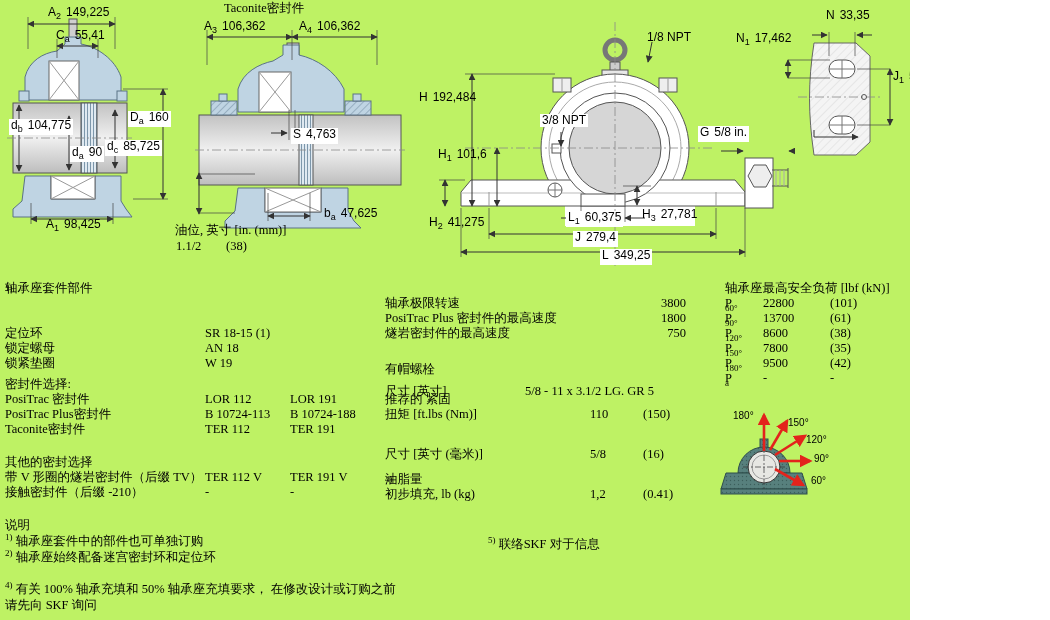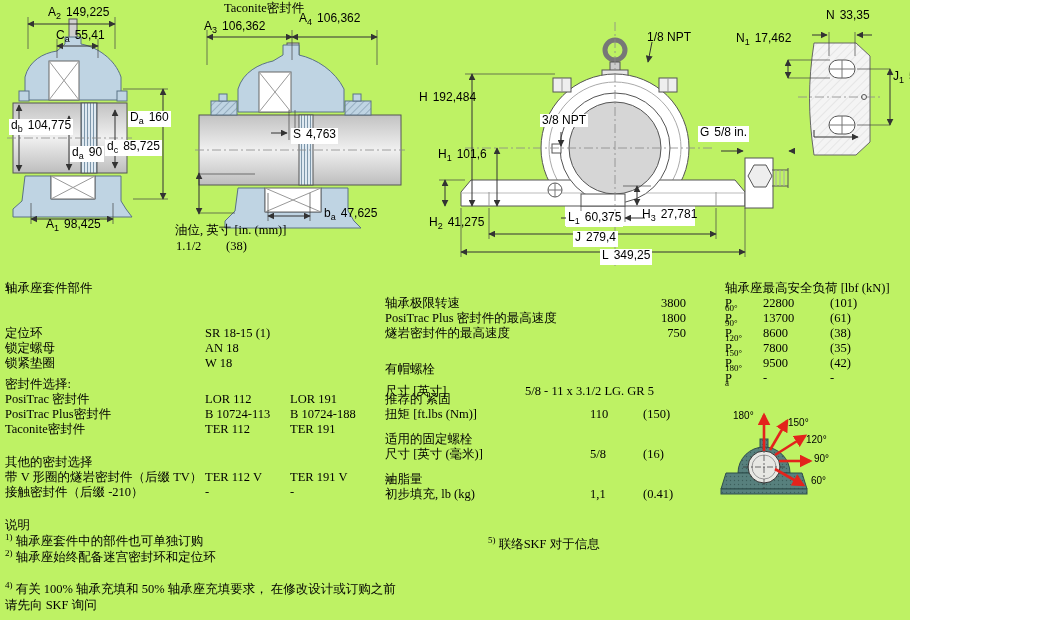--- a/index.html
+++ b/index.html
@@ -136,21 +136,21 @@
     <line x1="118" y1="118" x2="102" y2="118" class="dl" marker-end="url(#ar2)"></line>
     <line x1="73" y1="178" x2="73" y2="206" class="ext"></line>
       <line x1="115" y1="178" x2="115" y2="206" class="ext"></line>
     <line x1="73" y1="201" x2="115" y2="201" class="dl" marker-start="url(#ar2)" marker-end="url(#ar2)"></line>
     <line x1="5" y1="159" x2="60" y2="159" class="ext"></line>
       <line x1="5" y1="198" x2="40" y2="198" class="ext"></line>
     <line x1="4" y1="158" x2="4" y2="199" class="dl" marker-start="url(#ar2)" marker-end="url(#ar2)"></line>
   </svg>
 
   <div class="dim" style="left:204px;top:20px"><span>A</span><sub>3</sub><span class="v">106,362</span></div>
-  <div class="dim" style="left:299px;top:12px"><span>A</span><sub>4</sub><span class="v">106,362</span></div>
+  <div class="dim" style="left:299px;top:20px"><span>A</span><sub>4</sub><span class="v">106,362</span></div>
   <div class="dim bgw" style="left:291px;top:128px"><span>S</span><sub></sub><span class="v">4,763</span></div>
   <div class="dim" style="left:324px;top:207px"><span>b</span><sub>a</sub><span class="v">47,625</span></div>
   <div class="note" style="left:175px;top:222px">油位, 英寸 [in. (mm)]</div>
   <div class="note" style="left:176px;top:239px">1.1/2</div>
   <div class="note" style="left:226px;top:239px">(38)</div>
 
   <svg class="abs" style="left:415px;top:18px" width="380" height="252" viewBox="0 0 380 252">
     <defs>
       <marker id="ar3" viewBox="0 0 10 10" refX="9" refY="5" markerWidth="7" markerHeight="7" orient="auto-start-reverse">
         <path d="M0,0L10,5L0,10z" fill="#333"></path>
@@ -281,21 +281,21 @@
   <div class="trow colL" style="top:341px">
       <span class="c0">
         <span>锁定螺母</span>
       </span>
       <span class="c1">AN 18</span>
     </div>
   <div class="trow colL" style="top:356px">
       <span class="c0">
         <span>锁紧垫圈</span>
       </span>
-      <span class="c1">W 18</span>
+      <span class="c1">W 19</span>
     </div>
 
   <div class="trow colL" style="top:377px">
       <span class="c0">密封件选择:</span>
     </div>
   <div class="trow colL" style="top:392px">
       <span class="c0">PosiTrac 密封件</span>
       <span class="c1">LOR 112</span>
       <span class="c2">LOR 191</span>
     </div>
@@ -346,35 +346,32 @@
     </div>
   <div class="trow colM" style="top:392px">
       <span class="c0">推荐的 紧固</span>
     </div>
   <div class="trow colM" style="top:407px">
       <span class="c0">扭矩 [ft.lbs (Nm)]</span>
       <span class="mv1">110</span>
       <span class="mv2">(150)</span>
     </div>
 
-  <div class="trow colM hd" style="top:432px">
-      <span class="c0">适用的固定螺栓</span>
-    </div>
   <div class="trow colM" style="top:447px">
       <span class="c0">尺寸 [英寸 (毫米)]</span>
       <span class="mv1">5/8</span>
       <span class="mv2">(16)</span>
     </div>
 
   <div class="trow colM hd" style="top:472px">
       <span class="c0"><span>油脂量</span><sup>4)</sup></span>
     </div>
   <div class="trow colM" style="top:487px">
       <span class="c0">初步填充, lb (kg)</span>
-      <span class="mv1">1,1</span>
+      <span class="mv1">1,2</span>
       <span class="mv2">(0.41)</span>
     </div>
 
   <div class="note" style="left:488px;top:535px"><sup>5)</sup> <span>联络SKF 对于信息</span></div>
 
   <div class="trow colR hd" style="top:281px">
       <span class="c0">轴承座最高安全负荷 [lbf (kN)]</span>
     </div>
   <div class="trow colR" style="top:296px">
       <span class="p0"><span>P</span><sub>60°</sub></span>

